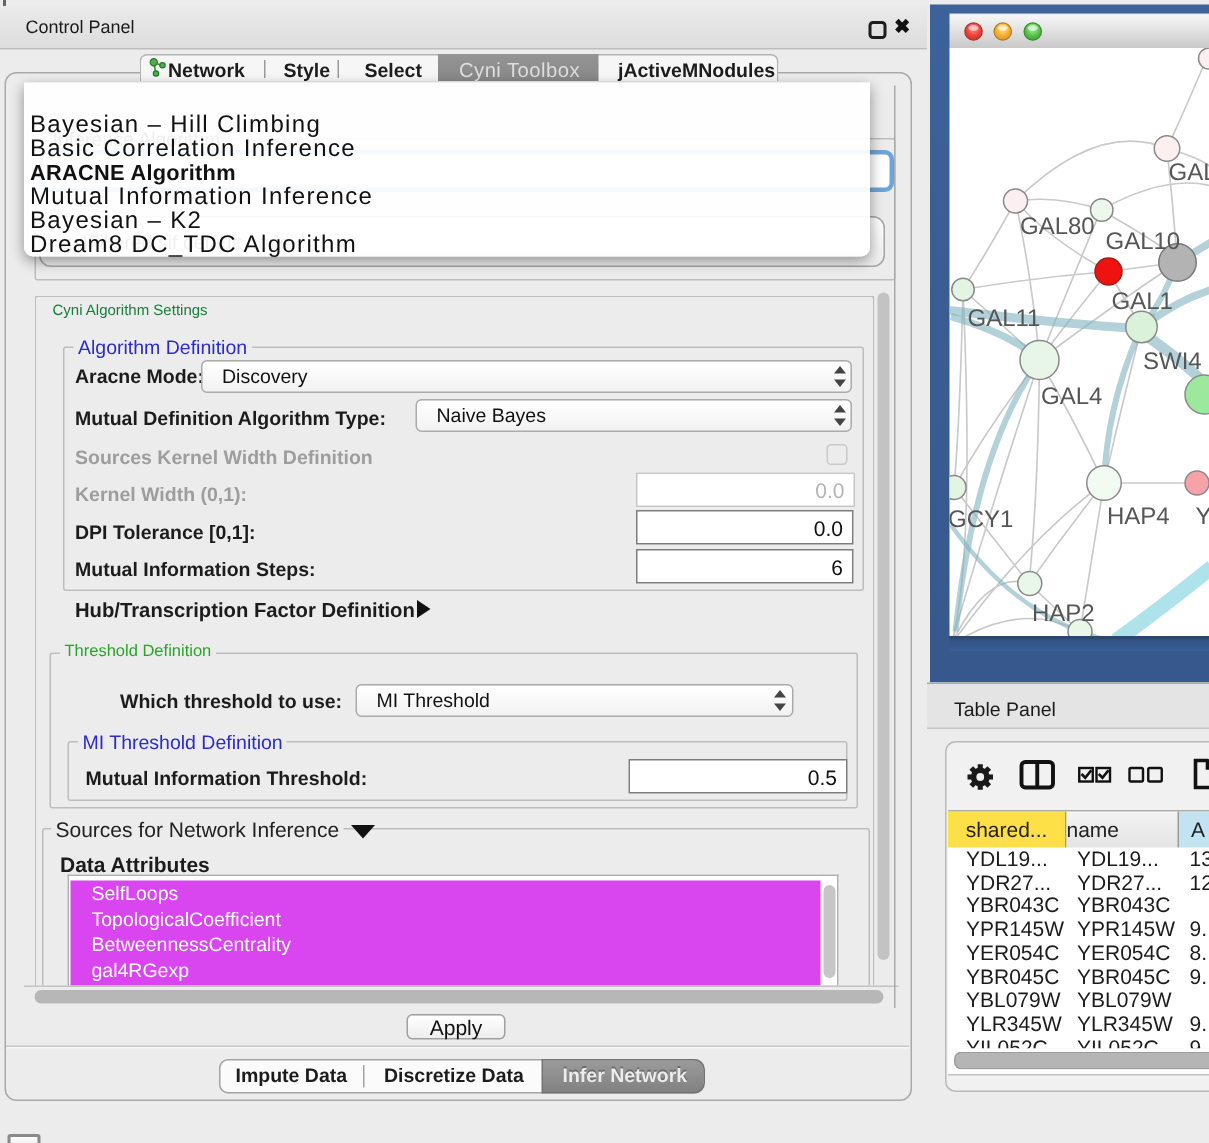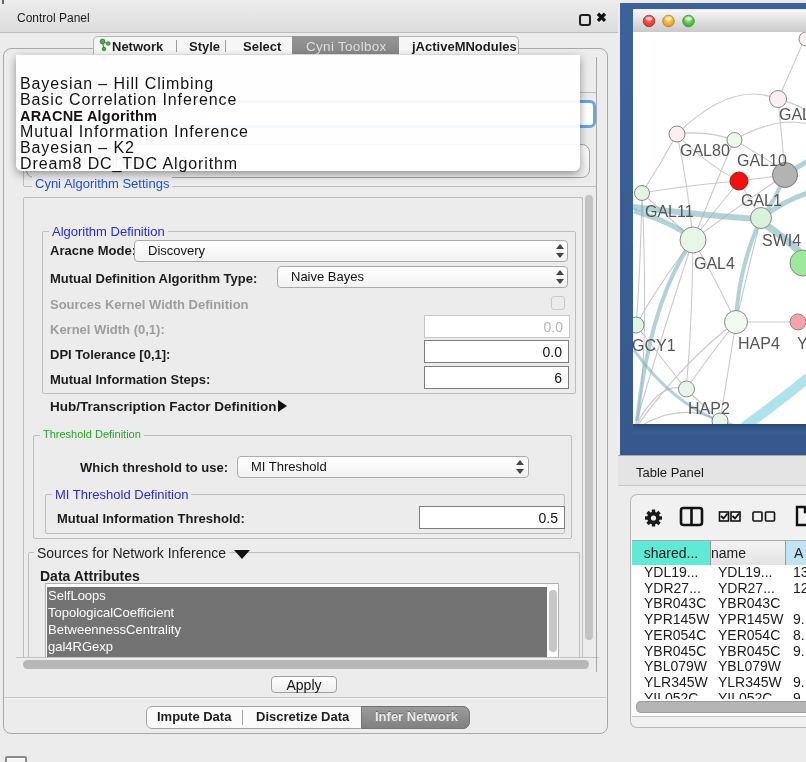--- a/index.html
+++ b/index.html
@@ -53,21 +53,21 @@
 
 <div class="group" style="left:23px;top:92px;width:572px;height:93px"></div>
 <div class="gtitle" style="left:32px;top:85px;font-size:13px;color:#222">Inference Algorithm</div>
 <div class="ab" style="left:26px;top:100px;width:564px;height:22px;border:3px solid #6aa5dc;
  border-radius:6px;background:#fff"></div>
 <div class="ab" style="left:26px;top:144px;width:564px;height:34px;border:1px solid #a5a5a5;
  border-radius:8px;background:linear-gradient(#ffffff,#ededed);font-size:13px;color:#333;
  line-height:34px;padding-left:14px;box-sizing:border-box">galFiltered.sif default node</div>
 
 <div class="group" style="left:23px;top:197px;width:558px;height:470px;border-bottom:none"></div>
-<div class="gtitle" style="left:32px;top:176px;font-size:13px;color:#1d4ed8">Cyni Algorithm Settings</div>
+<div class="gtitle" style="left:32px;top:202px;font-size:10px;color:#15803d">Cyni Algorithm Settings</div>
 
 <div class="group" style="left:42px;top:231px;width:532px;height:161px"></div>
 <div class="gtitle" style="left:49px;top:224px;font-size:13px;color:#2a2ad0">Algorithm Definition</div>
 
 <div class="lbl ab" style="left:50px;top:243px">Aracne Mode:</div>
 <div class="combo" style="left:134px;top:240px;width:432px;height:20px;line-height:20px"><span style="padding-left:13px">Discovery</span></div>
 <div class="stepper" style="left:555px;top:244px"></div>
 <div class="lbl ab" style="left:50px;top:271px">Mutual Definition Algorithm Type:</div>
 <div class="combo" style="left:277px;top:266px;width:289px;height:20px;line-height:20px"><span style="padding-left:13px">Naive Bayes</span></div>
 <div class="stepper" style="left:555px;top:270px"></div>
@@ -95,22 +95,22 @@
 <div class="lbl ab" style="left:57px;top:511px">Mutual Information Threshold:</div>
 <div class="inp" style="left:419px;top:506px;width:138px;height:21px;border:1.5px solid #7d7d7d;line-height:22px">0.5</div>
 
 <div class="group" style="left:28px;top:552px;width:550px;height:105px;border-bottom:none"></div>
 <div class="gtitle" style="left:34px;top:545px;font-size:14px;color:#222">Sources for Network Inference</div>
 <div class="ab" style="left:234px;top:550px;width:0;height:0;border-left:8px solid transparent;
  border-right:8px solid transparent;border-top:9px solid #111"></div>
 <div class="lbl ab" style="left:40px;top:568px;font-size:14px">Data Attributes</div>
 
 <div class="ab" style="left:45px;top:583px;width:512px;height:74px;background:#fff;border:1px solid #b0b0b0;border-bottom:none;overflow:hidden">
- <div style="position:absolute;left:1px;top:3px;width:500px;height:80px;background:#737373;
-  color:#fff;font-size:13px;line-height:17px;padding-left:1px;box-sizing:border-box">
+ <div style="position:absolute;left:1px;top:3px;width:500px;height:80px;background:#d946ef;
+  color:#fff;font-size:13px;line-height:17px;padding-left:14px;box-sizing:border-box">
   SelfLoops<br>TopologicalCoefficient<br>BetweennessCentrality<br>gal4RGexp</div>
  <div style="position:absolute;right:1px;top:6px;width:8px;height:62px;background:#c6c6c6;border-radius:4px"></div>
 </div>
 
 <div class="ab" style="left:16px;top:657px;width:583px;height:15px;background:#ececec;border-top:1px solid #c2c2c2"></div>
 <div class="ab" style="left:23px;top:660px;width:566px;height:9px;background:#b7b7b7;border-radius:5px"></div>
 
 <div class="ab" style="left:585px;top:195px;width:8px;height:445px;background:#c3c3c3;border-radius:4px"></div>
 <div class="ab" style="left:596px;top:57px;width:1px;height:615px;background:#a9a9a9"></div>
 
@@ -277,21 +277,21 @@
   <rect x="101" y="18" width="9" height="9"></rect>
   <path d="M91,22 l2.5,2.5 l4,-5" stroke-width="1.8"></path>
   <path d="M102.5,22 l2.5,2.5 l4,-5" stroke-width="1.8"></path>
   <rect x="123" y="18" width="9" height="9" rx="1"></rect>
   <rect x="135.5" y="18" width="9" height="9" rx="1"></rect>
  </g>
  <path d="M167,13 h8 l5,5 v13 h-13 z M175,13 v5 h5" fill="none" stroke="#111" stroke-width="2.4"></path>
 </svg>
 
 <div class="ab" style="left:632px;top:540px;width:174px;height:25px;border-top:1px solid #a9a9a9;border-bottom:1px solid #9a9a9a;overflow:hidden">
- <div style="position:absolute;left:0;top:0;width:78px;height:25px;background:#5eead4;border-right:1px solid #9a9a9a;
+ <div style="position:absolute;left:0;top:0;width:78px;height:25px;background:#fde047;border-right:1px solid #9a9a9a;
   text-align:center;font-size:14px;line-height:25px;color:#222">shared...</div>
  <div style="position:absolute;left:79px;top:0;width:74px;height:25px;background:linear-gradient(#f4f4f4,#e2e2e2);border-right:1px solid #9a9a9a;
   text-align:left;font-size:14px;line-height:25px;color:#222">name</div>
  <div style="position:absolute;left:154px;top:0;width:40px;height:25px;background:#c2e3f2;
   font-size:14px;line-height:25px;color:#222;padding-left:8px">A</div>
 </div>
 
 <div class="ab" style="left:632px;top:565px;width:174px;height:134px;background:#fff;overflow:hidden;
  font-size:14px;color:#1c1c1c">
  <div style="position:absolute;left:12px;top:0px;line-height:15.7px;white-space:pre">YDL19...

